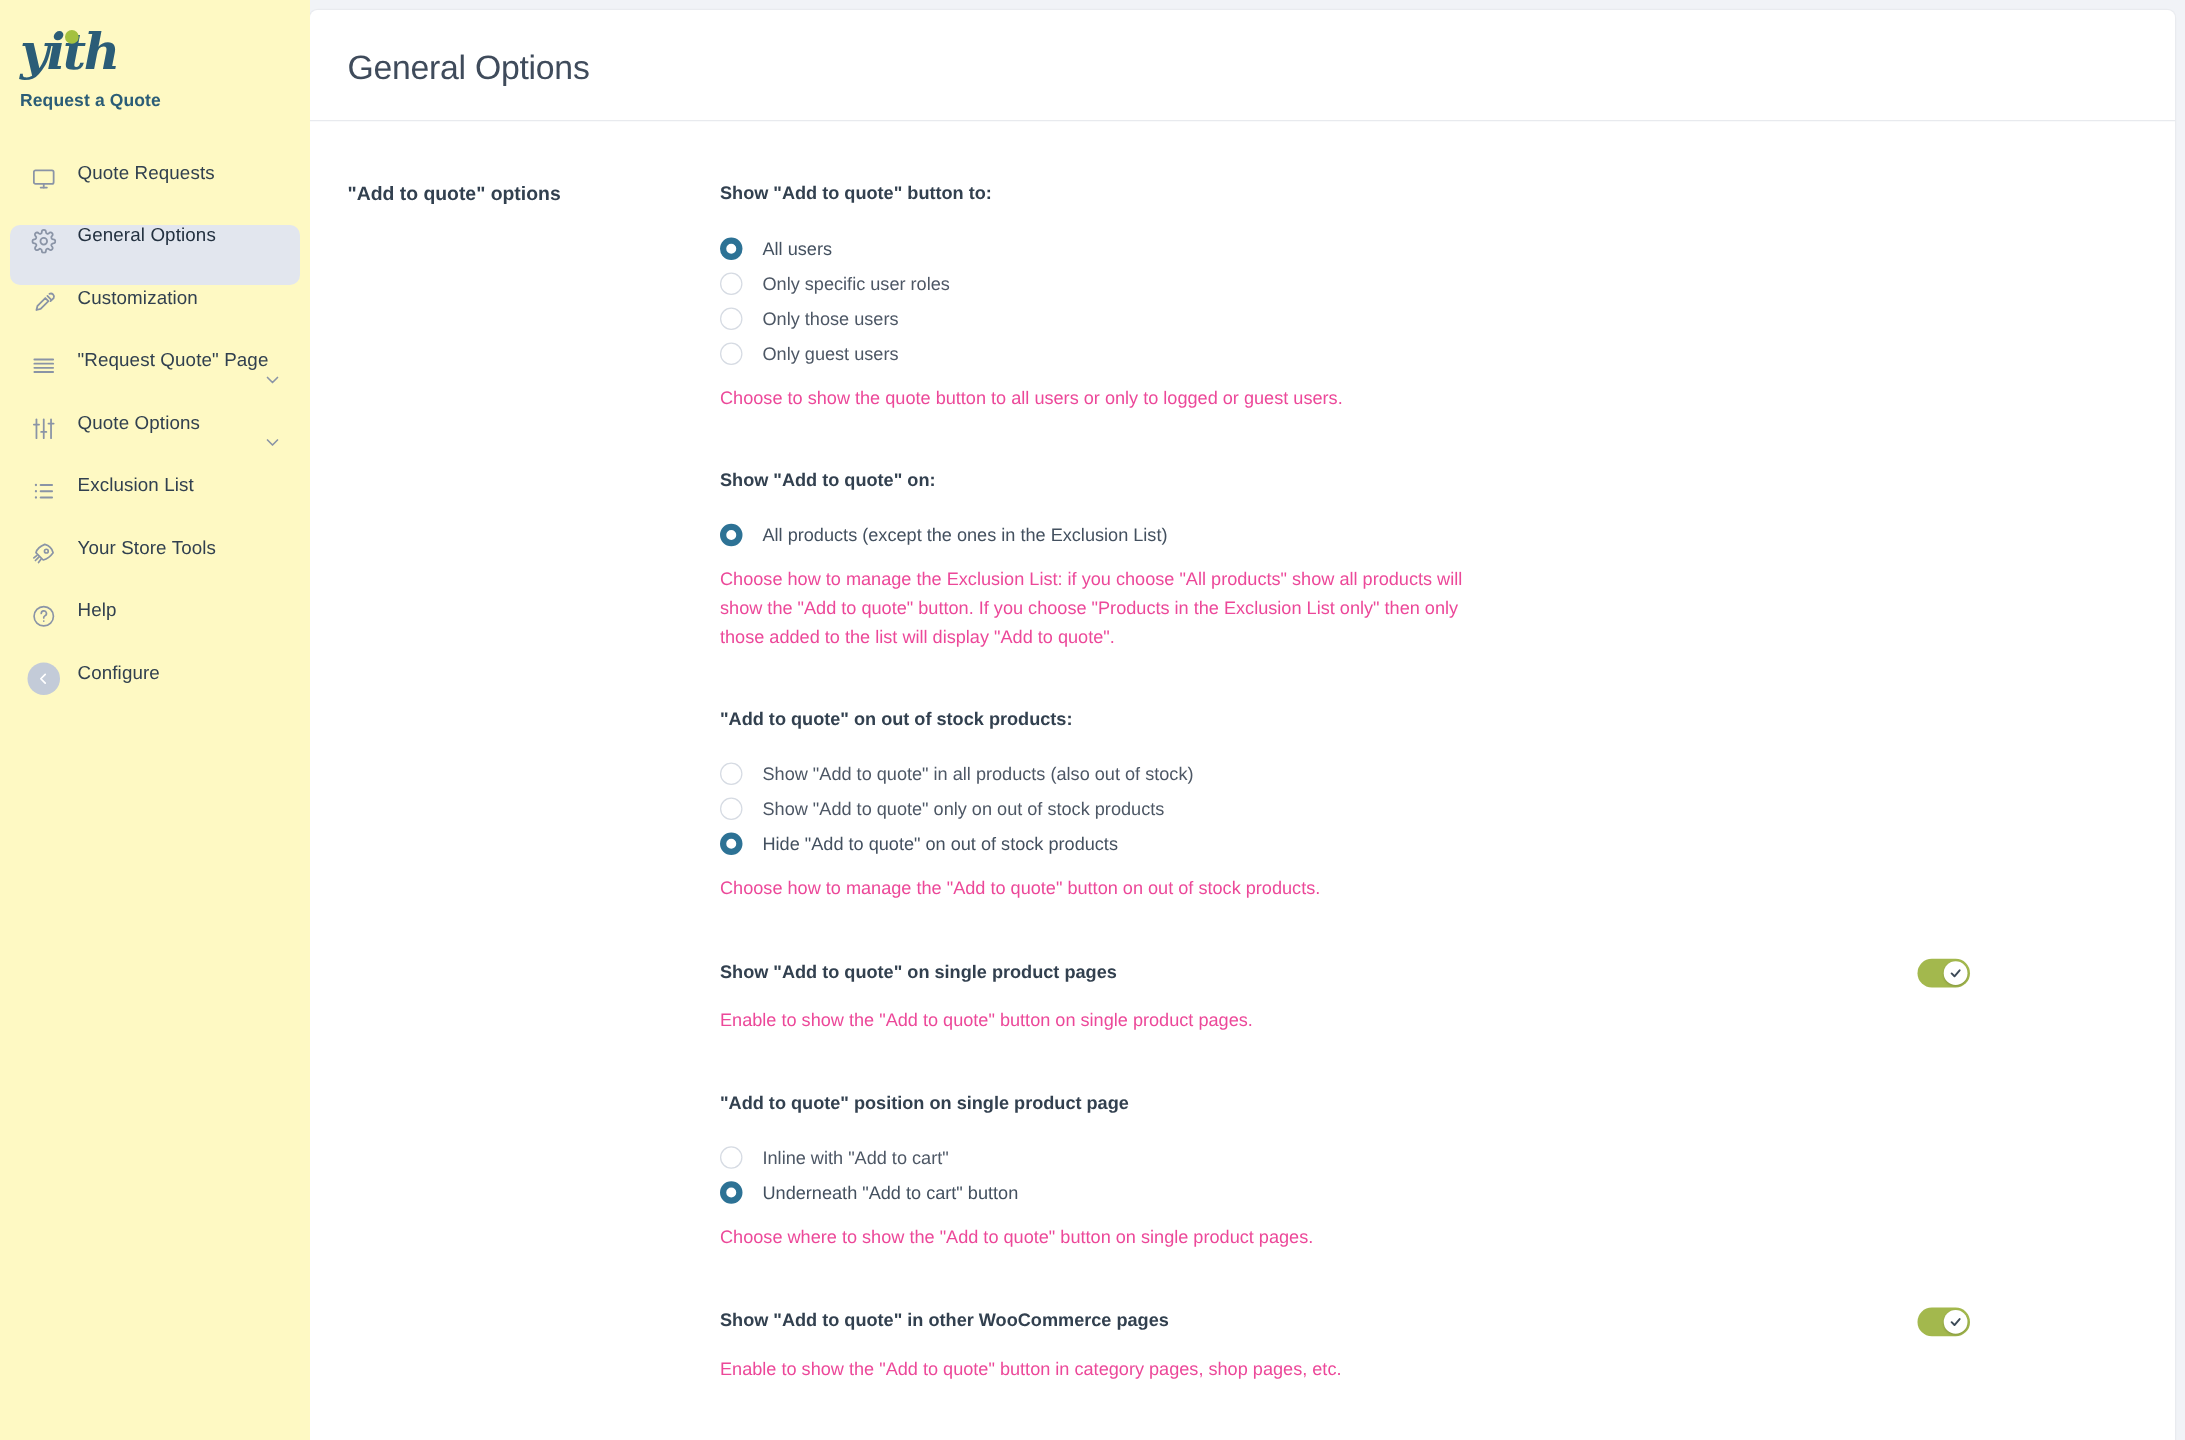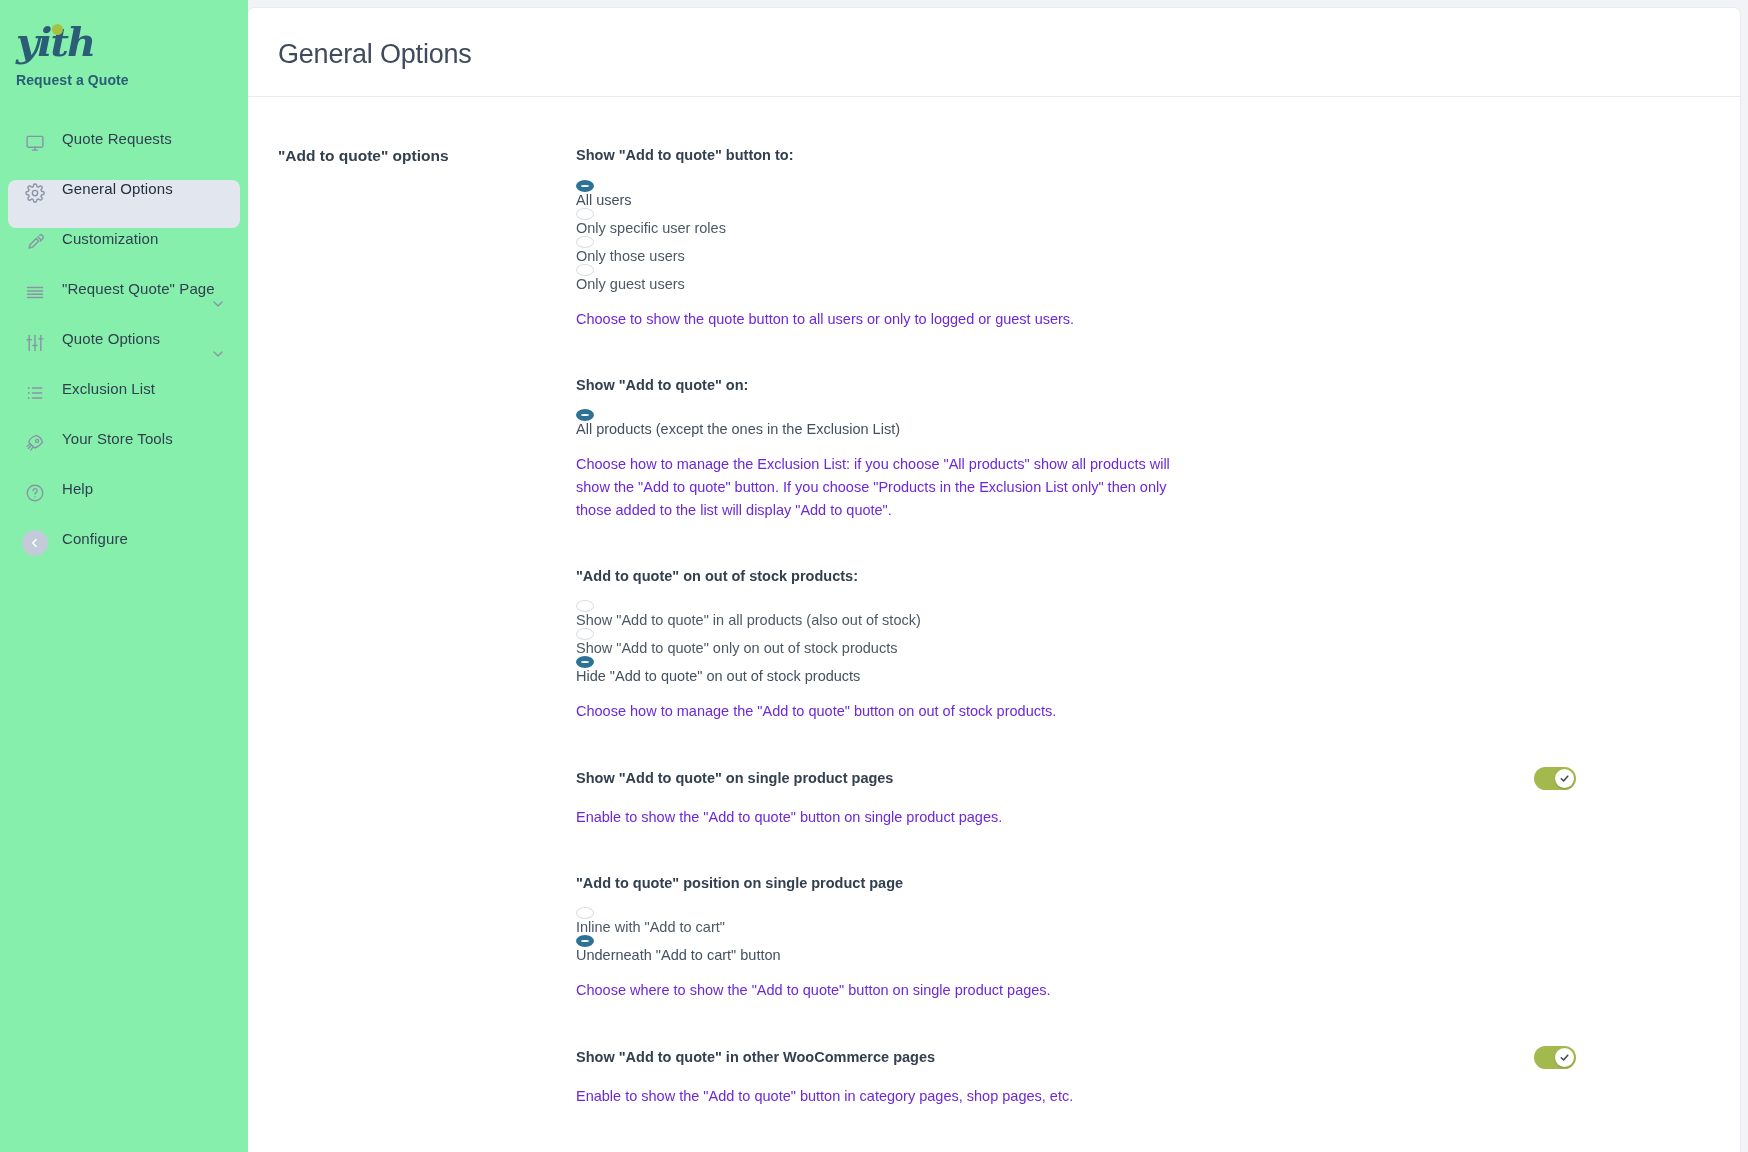--- a/index.html
+++ b/index.html
@@ -18,21 +18,21 @@
     display: flex;
     width: 1748px;
     height: 1152px;
   }
 
   
   .sidebar {
     width: 248px;
     min-width: 248px;
     height: 1152px;
-    background: #86efac;
+    background: #fef9c3;
     padding-top: 10px;
     position: relative;
   }
   .brand {
     padding: 10px 0 0 16px;
   }
   .logo-wrap {
     width: 90px;
     height: 46px;
     position: relative;
@@ -176,33 +176,32 @@
   }
   .field-title {
     font-size: 14.5px;
     font-weight: bold;
     color: #32404f;
     line-height: 1.4;
   }
   .field-desc {
     margin-top: 16px;
     font-size: 14.5px;
-    color: #6d28d9;
+    color: #ec4899;
     line-height: 1.58;
     max-width: 612px;
   }
 
   .radio-group { margin-top: 14px; }
   .radio-row {
     display: flex;
-    align-items: flex-start;
+    align-items: flex-end;
     height: 28px;
     margin-bottom: 0;
     cursor: pointer;
-    flex-direction: column;
   }
   .radio {
     width: 18px;
     height: 18px;
     min-width: 18px;
     border-radius: 50%;
     border: 1.5px solid #d6dbe3;
     background: #ffffff;
     margin-right: 16px;
     margin-left: 0;

